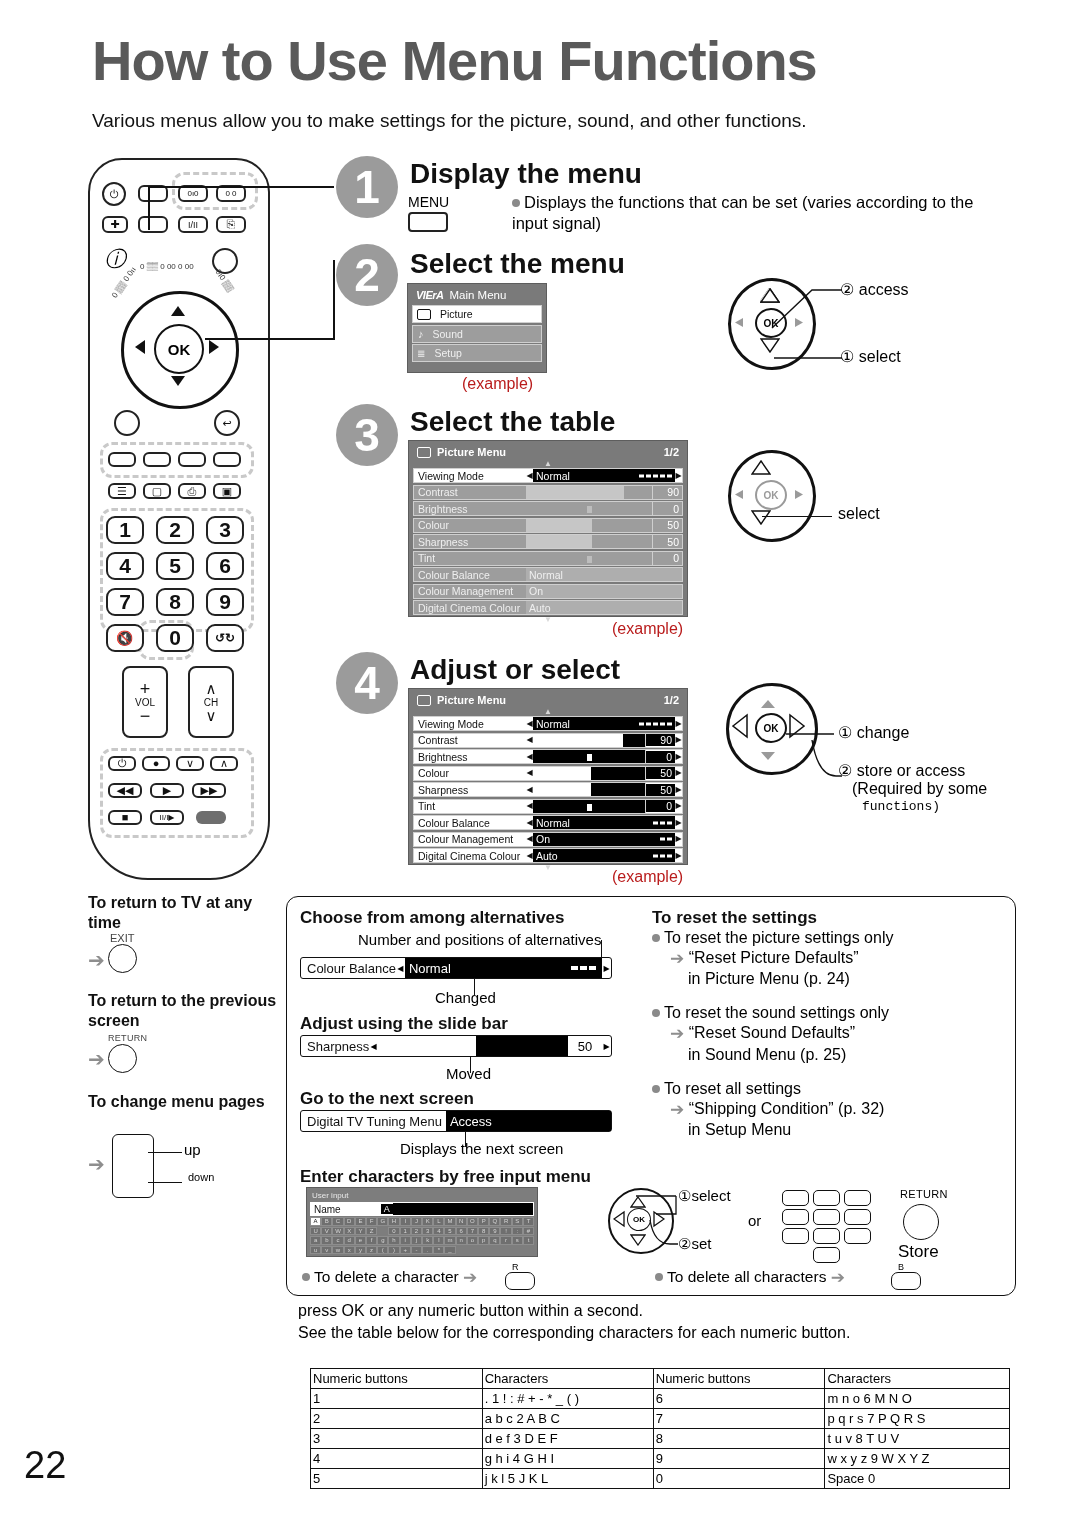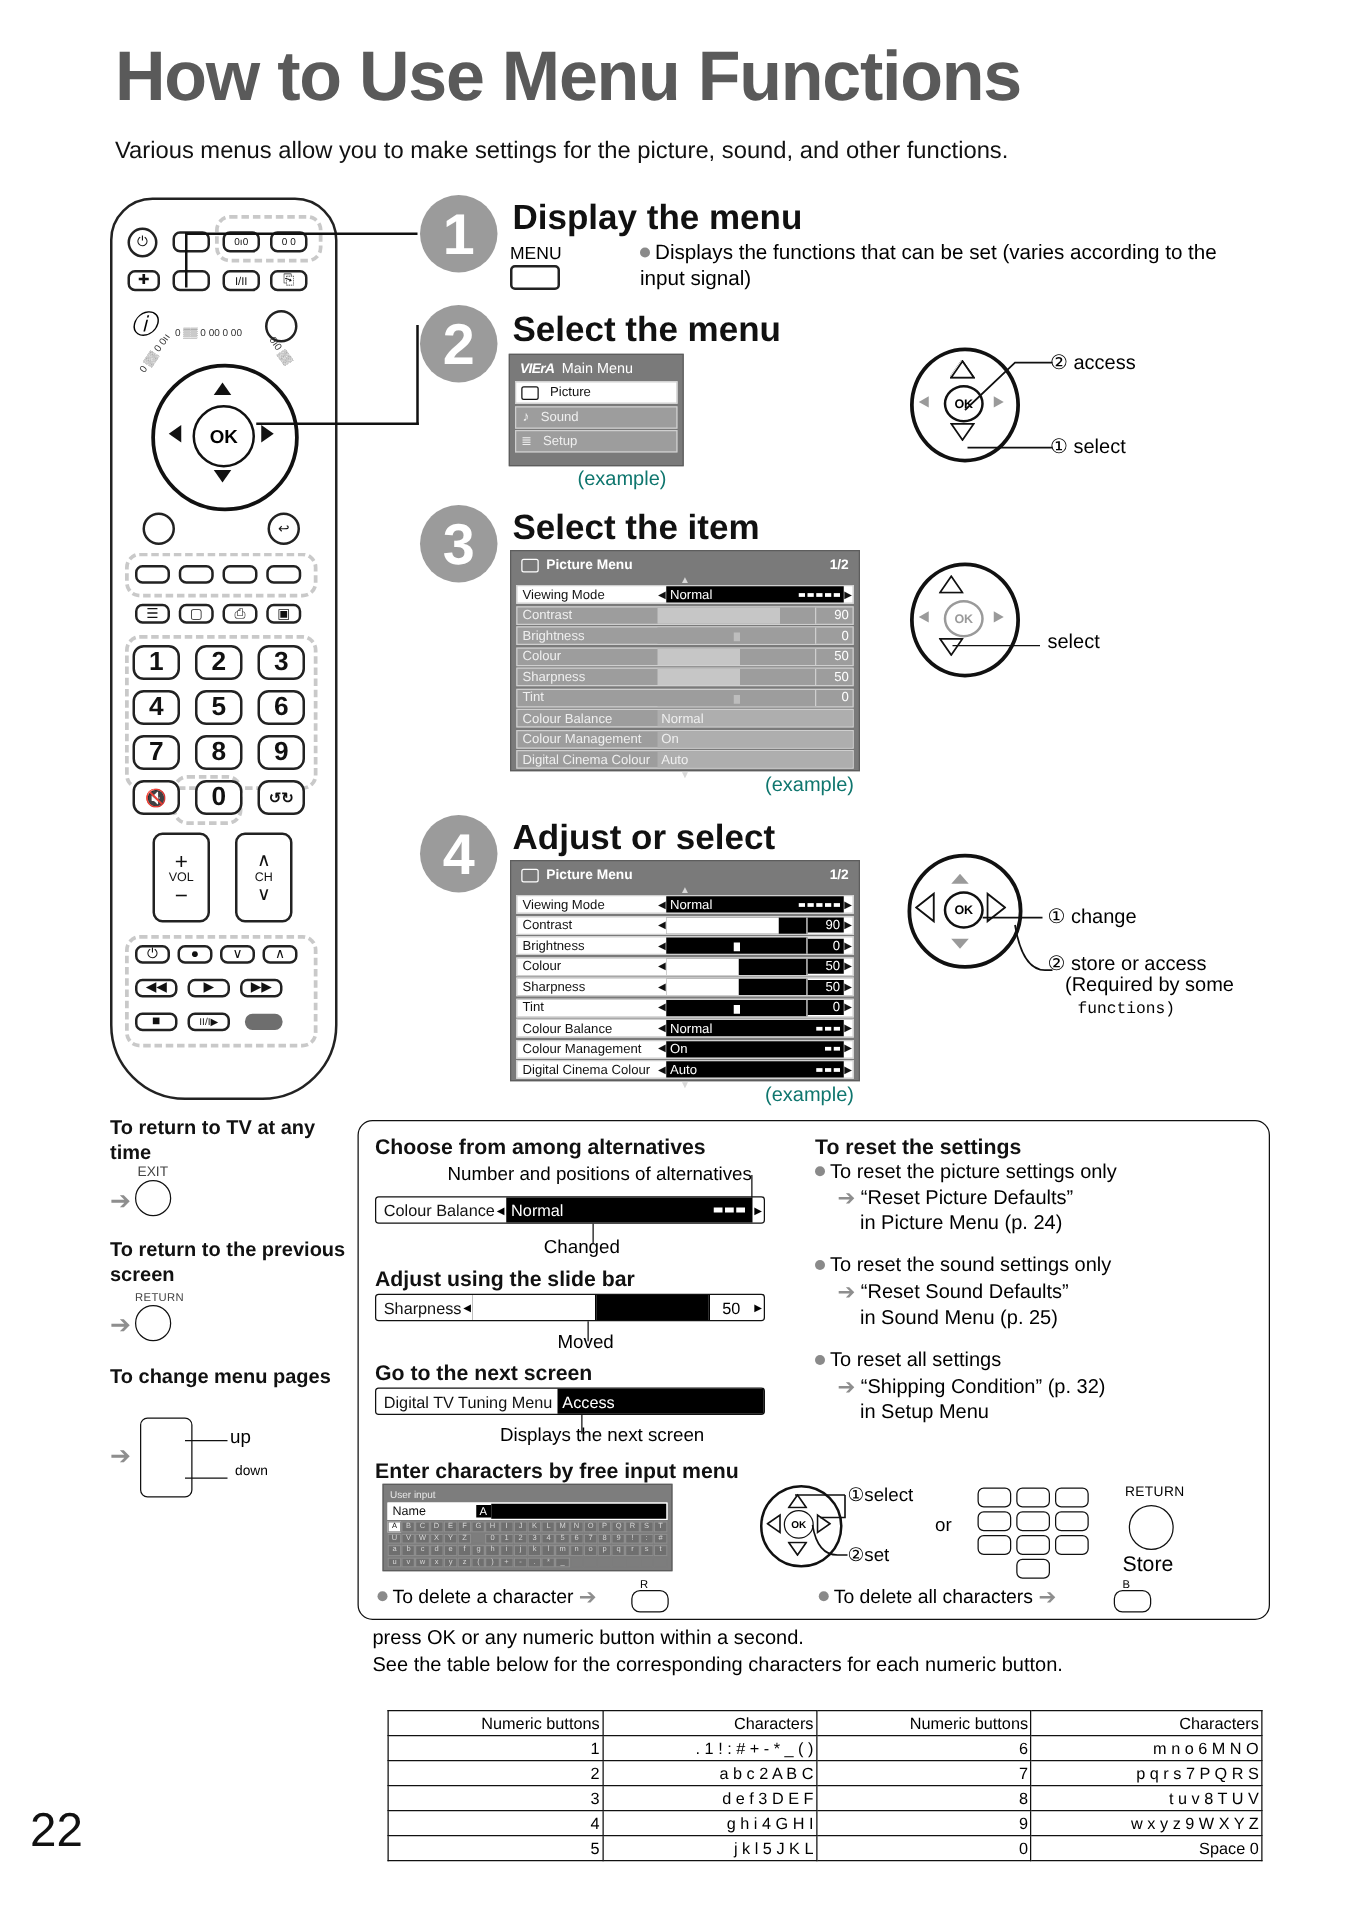--- a/index.html
+++ b/index.html
@@ -84,21 +84,21 @@
   .bar .fill.w{background:#fff;}
   .bar .tick{position:absolute;top:4px;width:5px;height:7px;background:#bdbdbd;}
   .bar .tick.w{background:#fff;}
   .numv{flex:0 0 26px;text-align:right;padding-right:3px;font-size:10.5px;color:#fff;}
   .numv.blk{color:#fff;background:#000;}
   .dots{position:absolute;right:10px;top:50%;transform:translateY(-50%);display:flex;gap:2px;}
   .dots i{display:block;width:5px;height:3px;background:#fff;}
   .osd-up,.osd-dn{text-align:center;color:#d8d8d8;font-size:8px;line-height:5px;height:7px;}
 
   
-  .caption{position:absolute;font-size:16px;color:#0f766e;}
+  .caption{position:absolute;font-size:16px;color:#b91c1c;}
   .note{position:absolute;font-size:16px;color:#111;line-height:1.25;}
   .bold{font-weight:bold;}
   .bullet{display:inline-block;width:8px;height:8px;border-radius:50%;background:#8a8a8a;margin-right:4px;vertical-align:1px;}
   .garrow{display:inline-block;color:#8e8e8e;font-size:17px;vertical-align:-1px;}
 
   
   .wheel{position:absolute;}
   .wheel .ring{position:absolute;border:3px solid #111;border-radius:50%;background:#fff;}
   .tri{position:absolute;width:0;height:0;}
 
@@ -134,21 +134,21 @@
     font-size:6px;display:flex;align-items:center;justify-content:center;box-sizing:border-box;
   }
   .kbrow span.on{background:#fff;color:#111;}
   .kbrow span.blank{background:#7d7d7d;border-color:#7d7d7d;}
 
   
   .padbtn{position:absolute;border:1.5px solid #111;border-radius:5px;background:#fff;}
 
   
   #chartable{position:absolute;left:310px;top:1368px;width:700px;border-collapse:collapse;font-size:13px;}
-  #chartable td,#chartable th{border:1px solid #111;text-align:right;padding:1px 2px;font-weight:normal;height:17px;}
+  #chartable td,#chartable th{border:1px solid #111;text-align:left;padding:1px 2px;font-weight:normal;height:17px;}
 
   #pageno{position:absolute;left:24px;top:1444px;font-size:38px;color:#111;}
   .leadline{position:absolute;background:#111;}
 </style>
 </head>
 <body>
 
 <div class="pg">
 
   <div id="intro">Various menus allow you to make settings for the picture, sound, and other functions.</div>
@@ -330,21 +330,21 @@
     </div>
   </div>
   <svg style="position:absolute;left:750px;top:282px;width:110px;height:100px;">
     <path d="M 22 46 L 62 8 L 92 8" stroke="#111" stroke-width="1.4" fill="none"></path>
     <path d="M 24 76 L 92 76" stroke="#111" stroke-width="1.4" fill="none"></path>
   </svg>
   <div style="position:absolute;left:840px;top:280px;font-size:16px;">② access</div>
   <div style="position:absolute;left:840px;top:347px;font-size:16px;">① select</div>
 
   <div class="stepnum" style="left:336px;top:404px;">3</div>
-  <div class="stephead" style="left:410px;top:406px;">Select the item</div>
+  <div class="stephead" style="left:410px;top:406px;">Select the table</div>
 
   <div class="osd" id="pm3" style="left:408px;top:440px;width:280px;height:177px;">
     <div class="osd-title">
       <span class="lt">
           <span class="tvicon"></span>
           <span>Picture Menu</span>
         </span>
       <span>1/2</span>
     </div>
     <div class="osd-up">▲</div>

